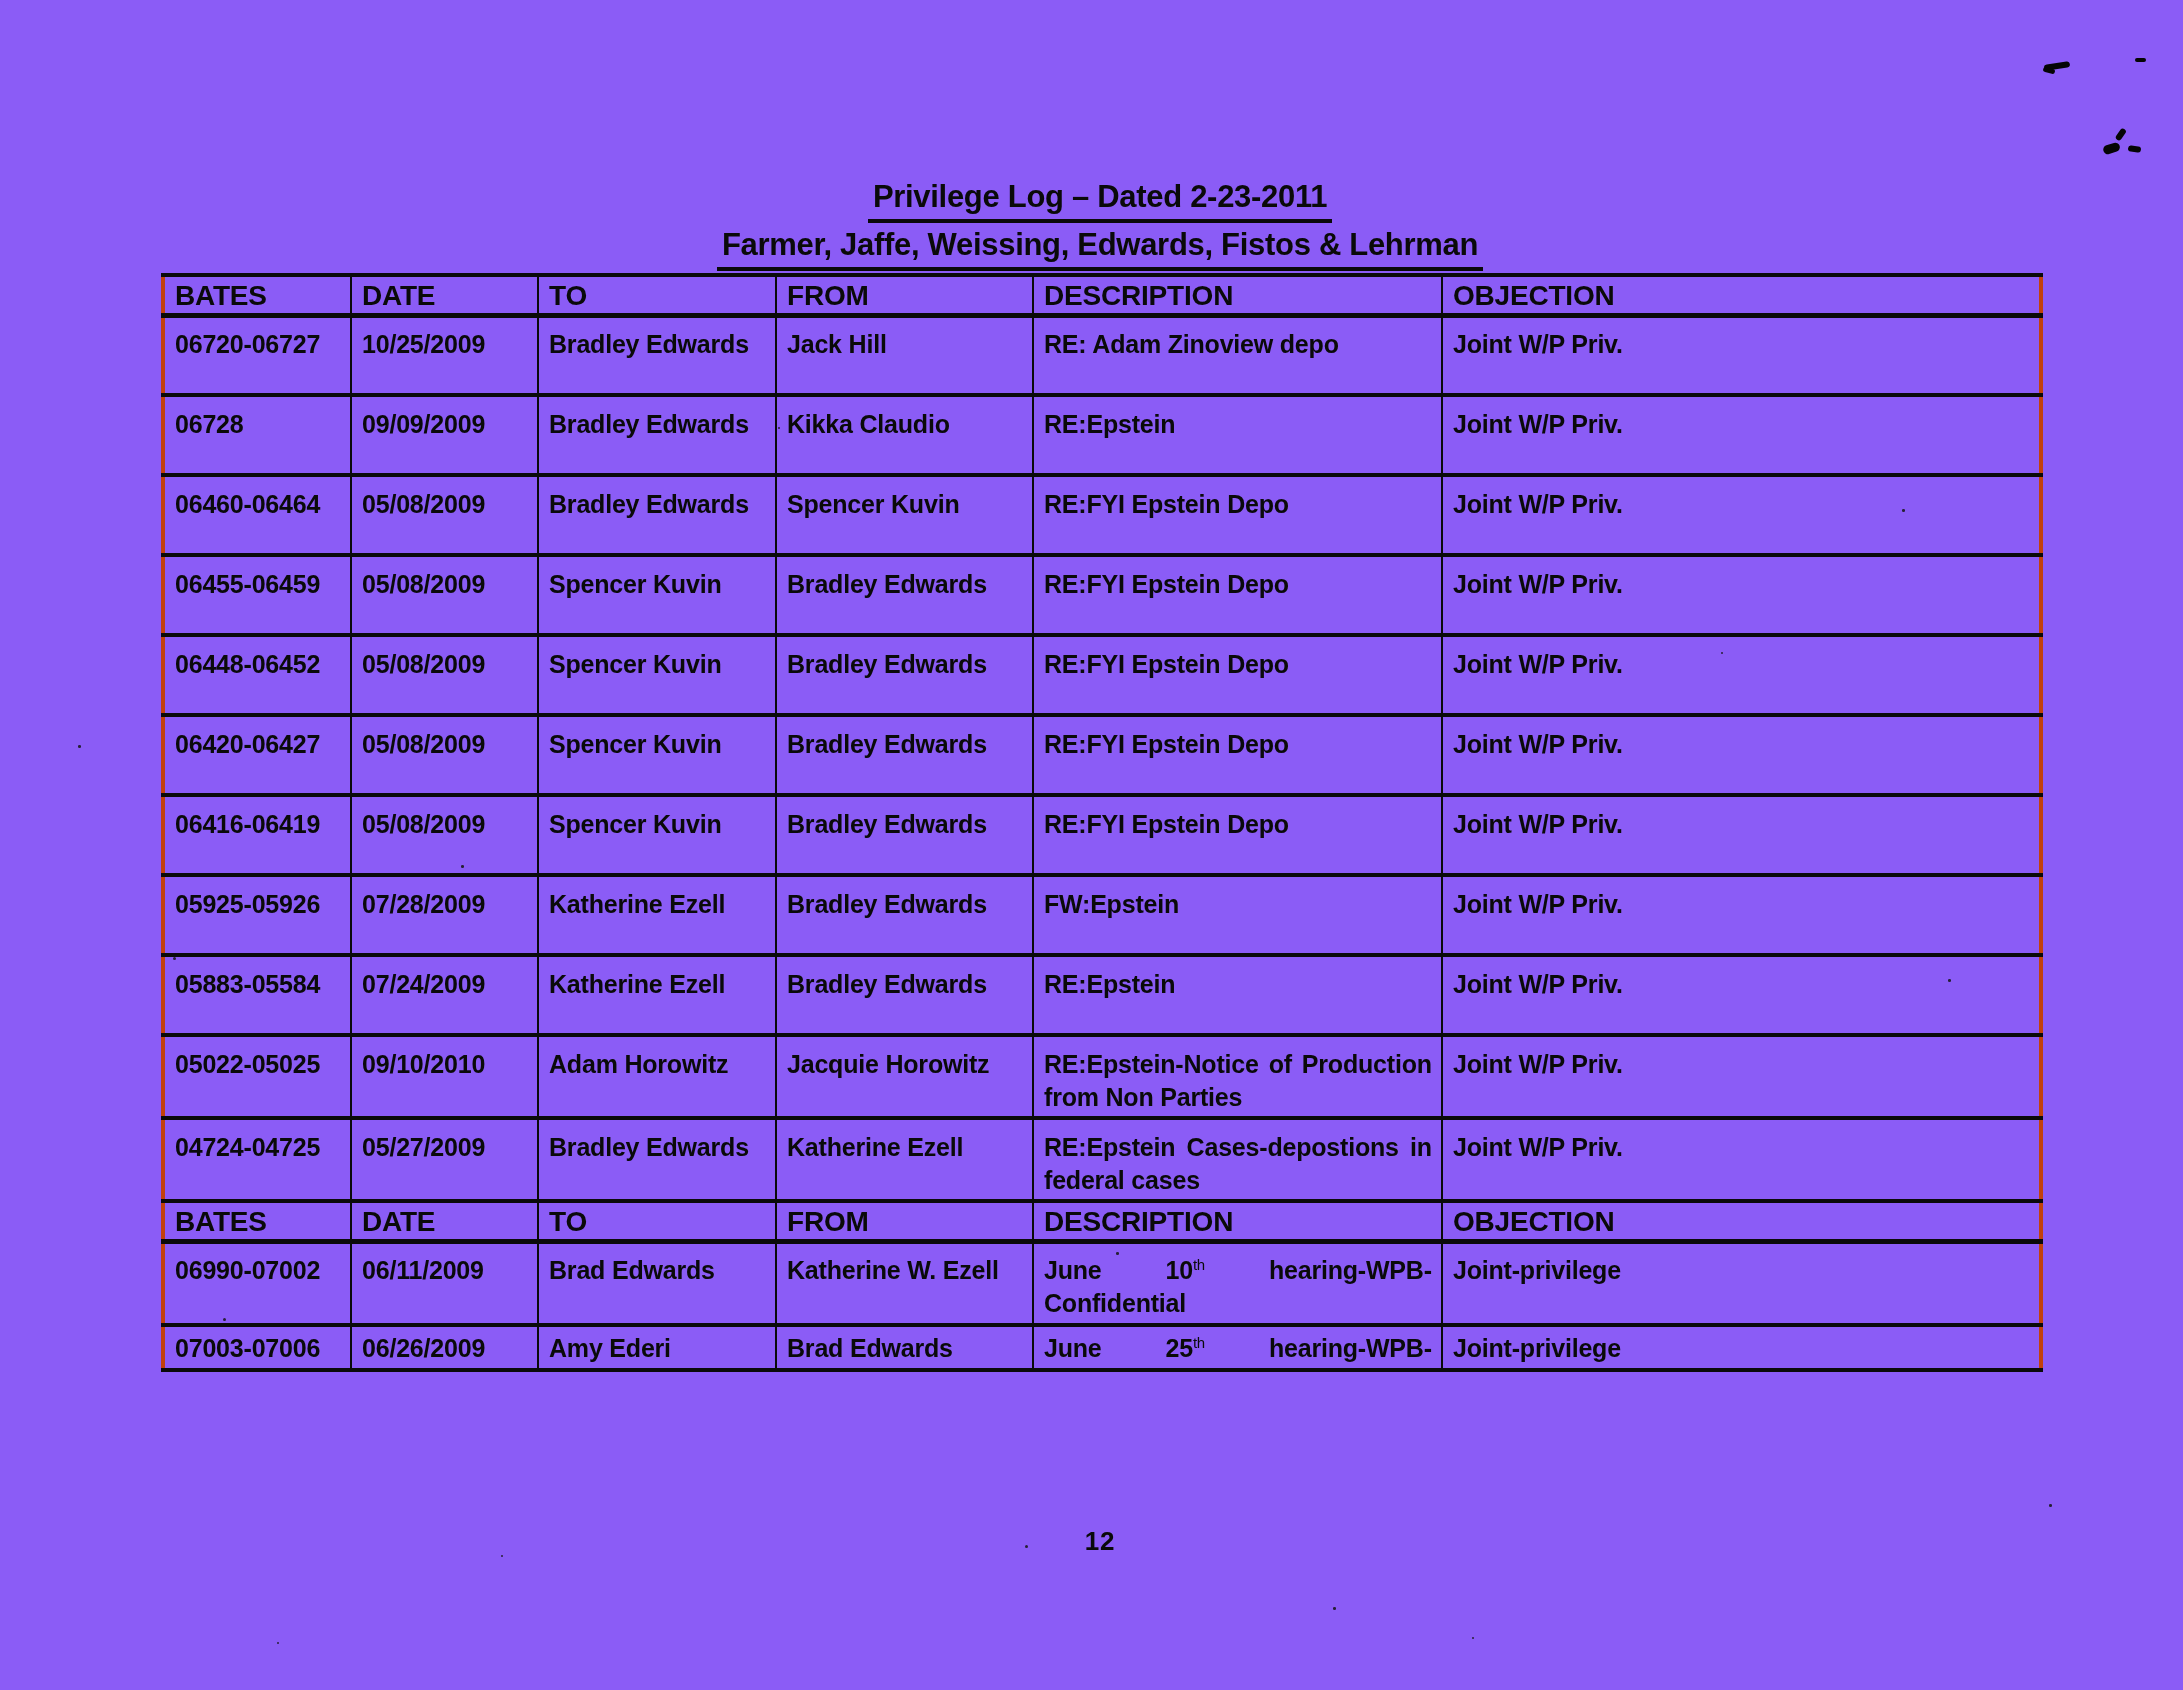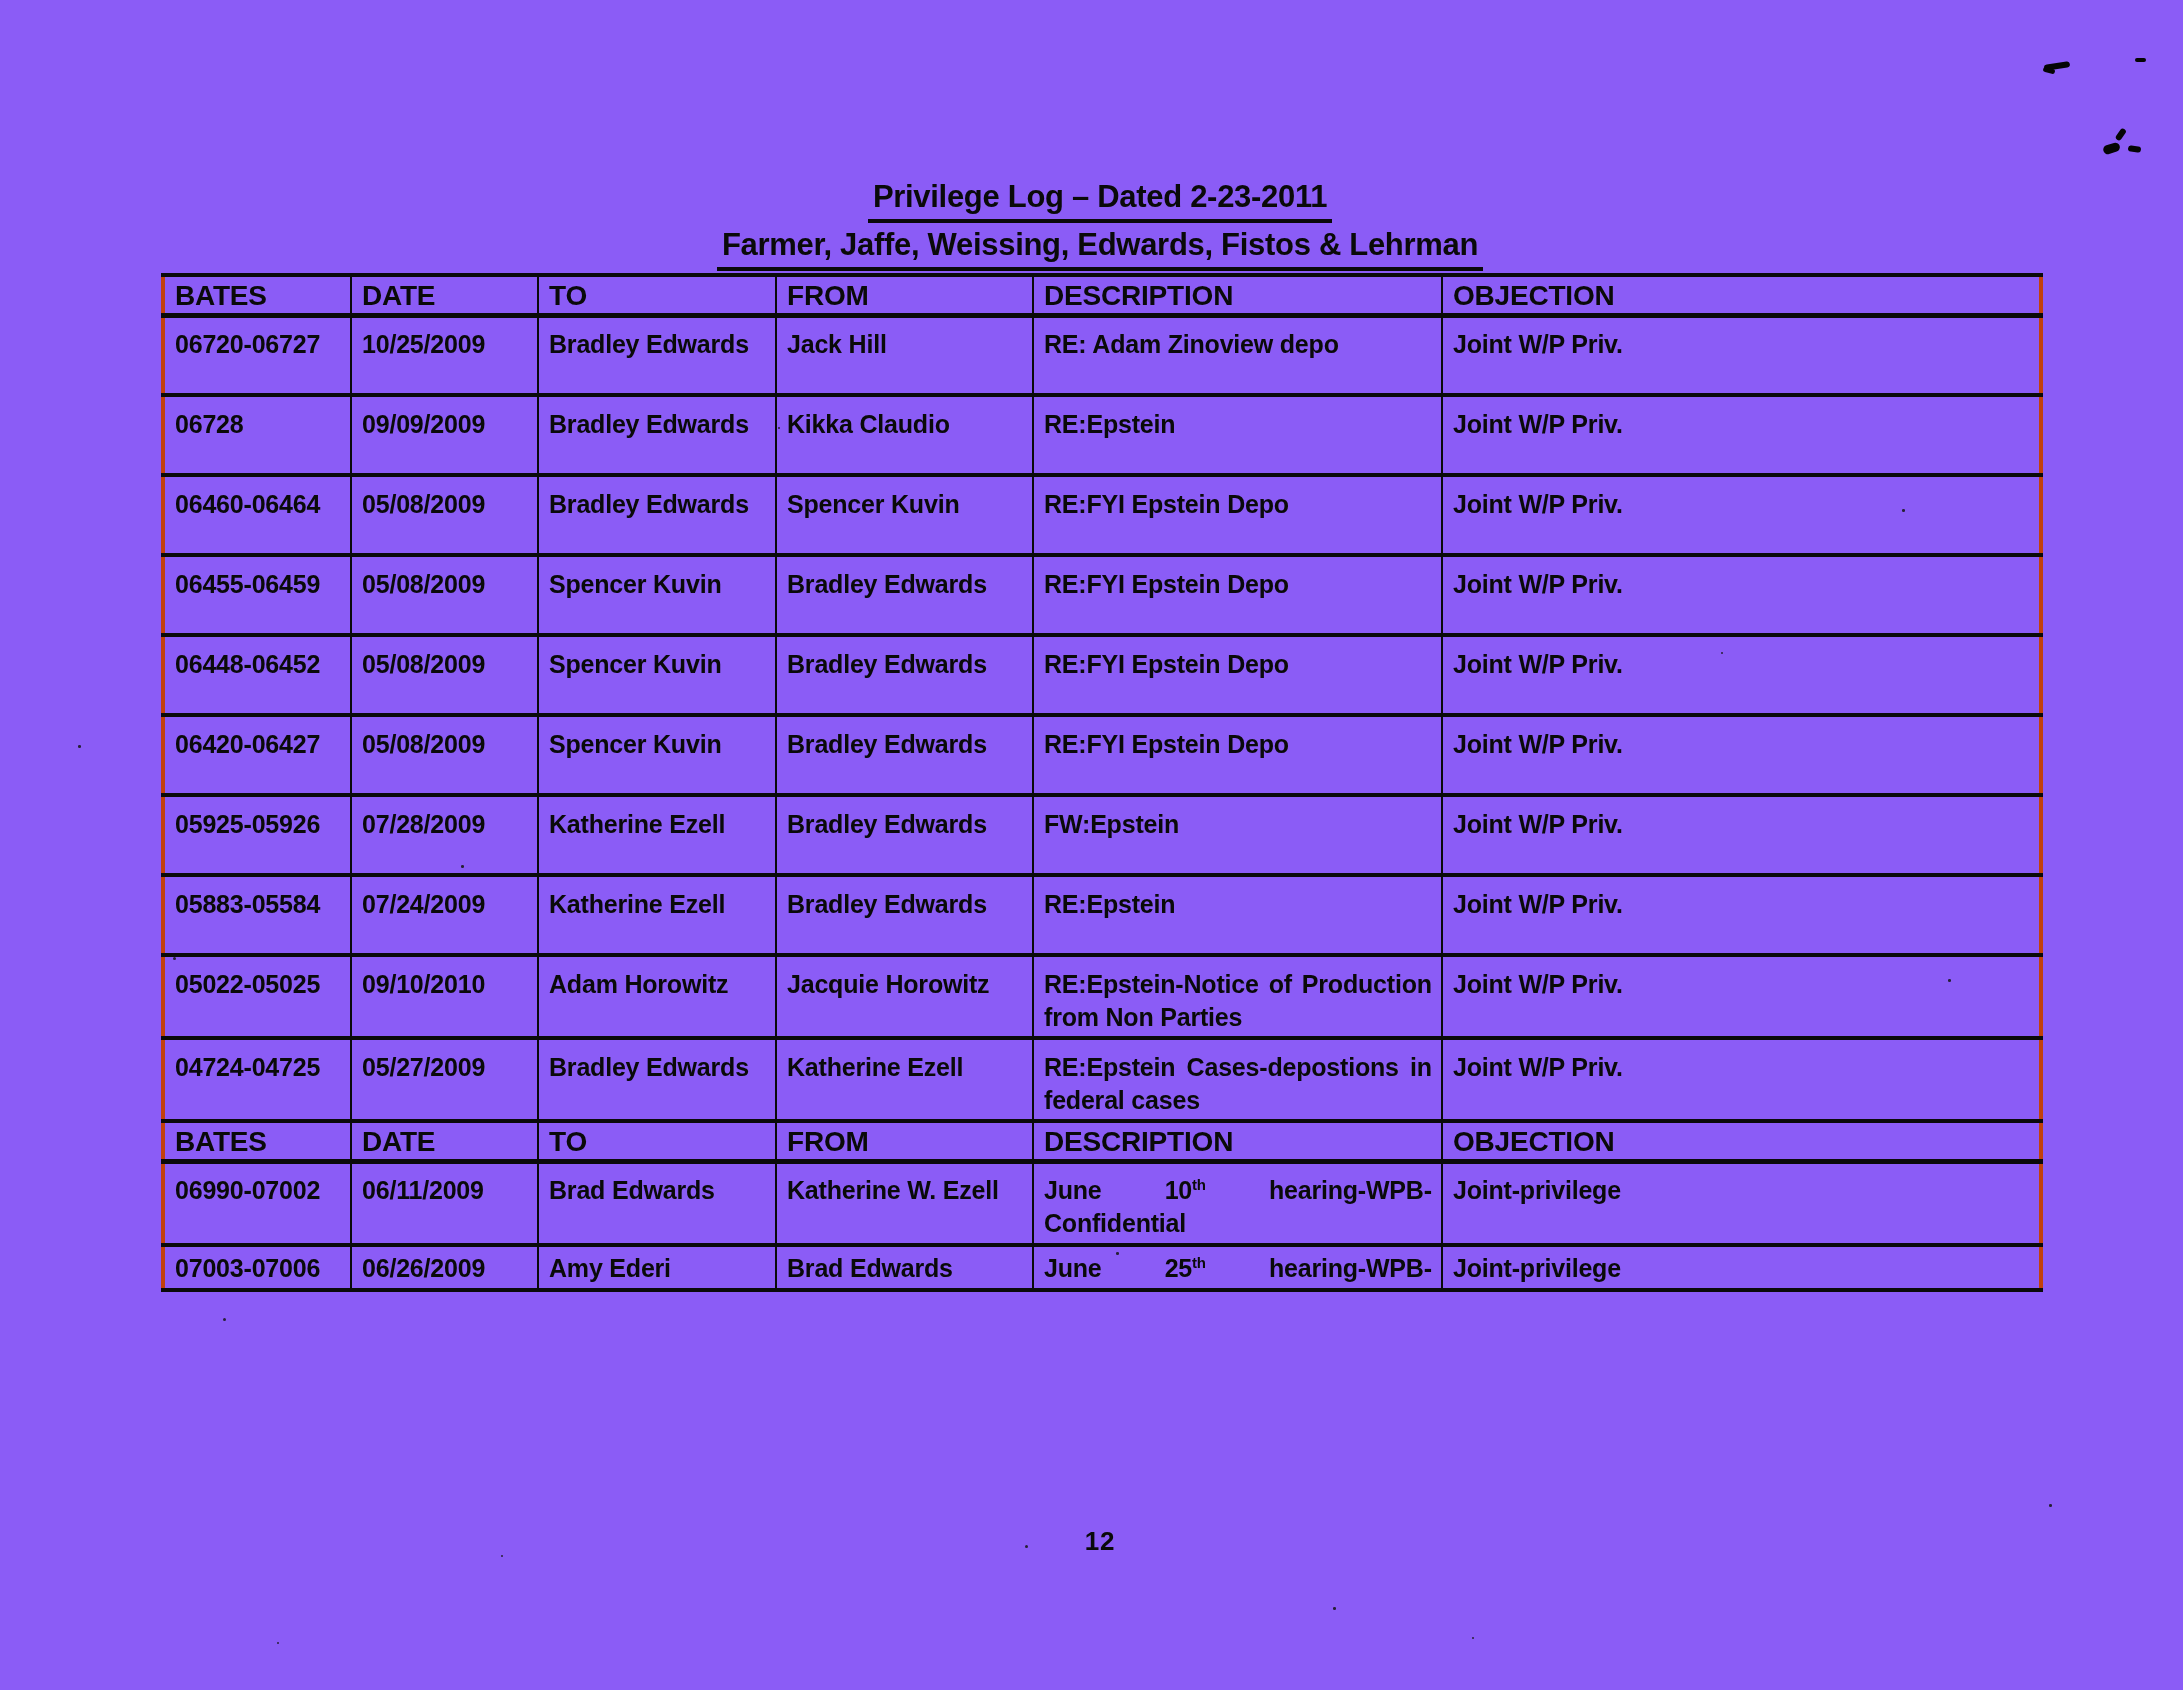--- a/index.html
+++ b/index.html
@@ -42,21 +42,21 @@
     padding-top:4px;padding-bottom:2.6px;line-height:29px;
     border-bottom-width:5.3px;
   }
   tr.hdr{height:36px;}
   tr.row{height:80px;}
   tr.hdr2{height:36px;}
   tr.rowA{height:72px;}
   tr.rowB{height:37px;}
   tr.rowB td{padding-top:5.3px;}
   .jrow{display:flex;justify-content:space-between;}
-  sup{font-size:15px;line-height:0;vertical-align:super;font-weight:700;}
+  sup{font-size:15px;line-height:0;vertical-align:super;font-weight:400;}
   .pagenum{
     position:absolute;left:161px;top:1526px;width:1878px;
     text-align:center;font-size:26px;font-weight:600;letter-spacing:0.7px;
   }
   .pm{position:absolute;background:#050505;border-radius:4px;}
   .pm1a{left:2044px;top:63px;width:26px;height:6px;transform:rotate(-9deg);}
   .pm1b{left:2043px;top:68px;width:12px;height:5.3px;transform:rotate(14deg);}
   .pm2{left:2135px;top:58px;width:10.5px;height:4px;}
   .pm3{left:2118px;top:128px;width:6px;height:12.5px;transform:rotate(35deg);}
   .pm4{left:2103px;top:144px;width:16.5px;height:8.6px;transform:rotate(-18deg);border-radius:4.6px;}
@@ -134,20 +134,28 @@
       </tr>
       <tr class="row">
         <td>06420-06427</td>
         <td>05/08/2009</td>
         <td>Spencer Kuvin</td>
         <td>Bradley Edwards</td>
         <td>RE:FYI Epstein Depo</td>
         <td>Joint W/P Priv.</td>
       </tr>
       <tr class="row">
+        <td>06416-06419</td>
+        <td>05/08/2009</td>
+        <td>Spencer Kuvin</td>
+        <td>Bradley Edwards</td>
+        <td>RE:FYI Epstein Depo</td>
+        <td>Joint W/P Priv.</td>
+      </tr>
+      <tr class="row">
         <td>05925-05926</td>
         <td>07/28/2009</td>
         <td>Katherine Ezell</td>
         <td>Bradley Edwards</td>
         <td>FW:Epstein</td>
         <td>Joint W/P Priv.</td>
       </tr>
       <tr class="row">
         <td>05883-05584</td>
         <td>07/24/2009</td>

